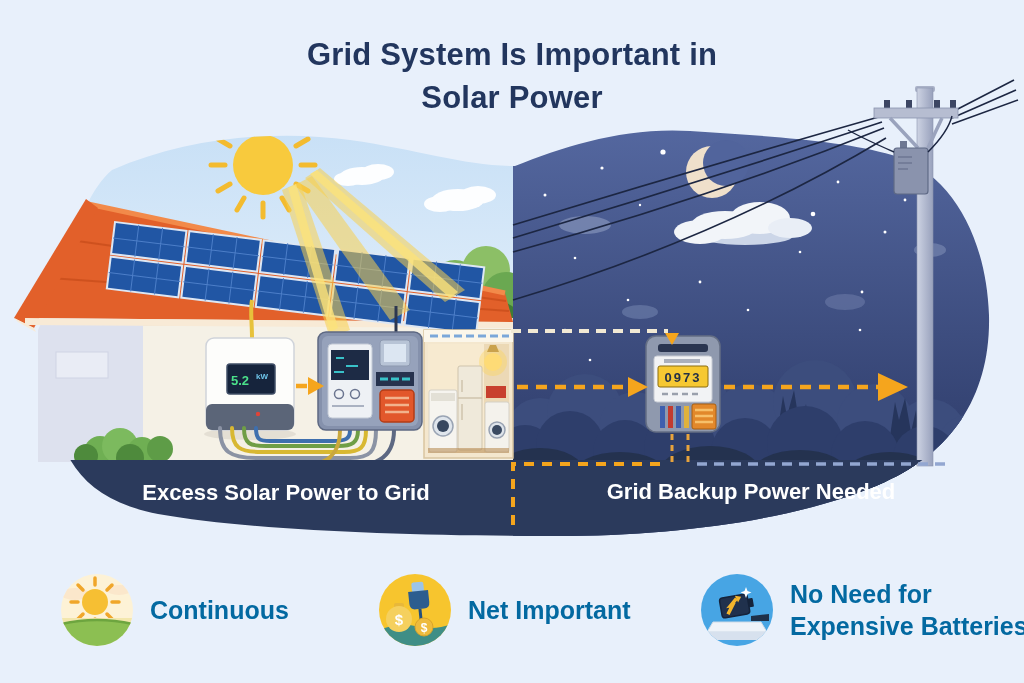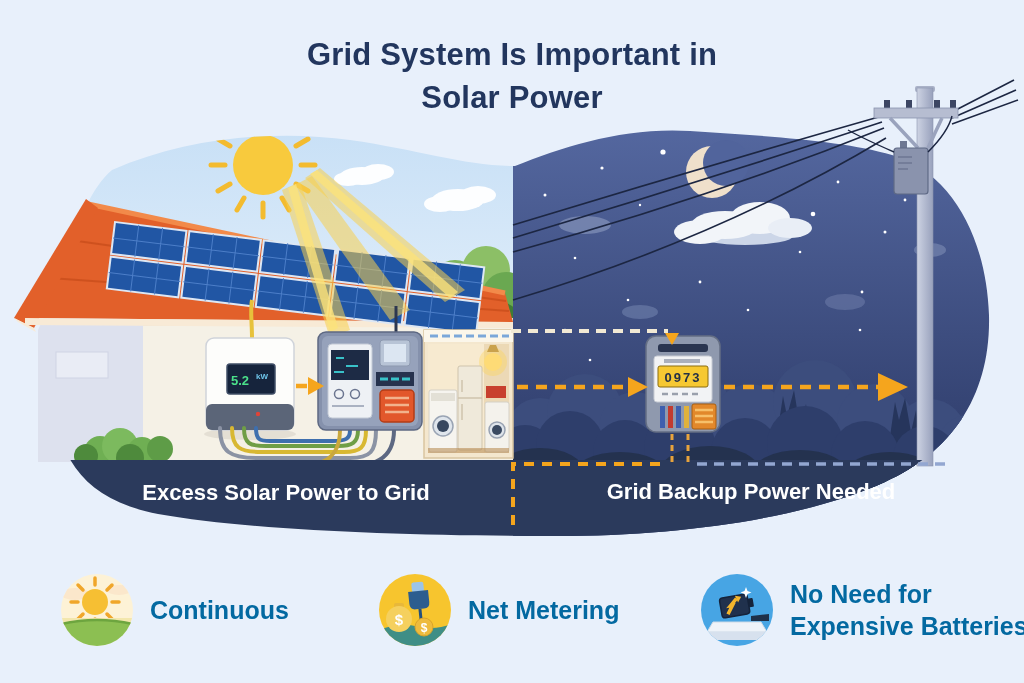--- a/index.html
+++ b/index.html
@@ -402,21 +402,21 @@
             <path d="M40,35 V45" stroke="#24507d" stroke-width="3"></path>
           </g>
           <rect x="15" y="29" width="10" height="6" rx="2" fill="#e8b83a"></rect>
           <circle cx="20" cy="45" r="13" fill="#f5d05e"></circle>
           <text x="20" y="51" text-anchor="middle" font-size="15" font-weight="bold" fill="#ffffff" font-family="Liberation Sans, sans-serif">$</text>
           <circle cx="45" cy="53" r="9" fill="#eebb3d" stroke="#d9a32b" stroke-width="1"></circle>
           <text x="45" y="58" text-anchor="middle" font-size="12" font-weight="bold" fill="#ffffff" font-family="Liberation Sans, sans-serif">$</text>
         </g>
       </svg>
       <div class="feat-text">
-        <span>Net Metering</span>
+        <span>Net Important</span>
       </div>
     </div>
 
     <div class="feat feat-3">
       <svg class="feat-icon" viewBox="0 0 72 72">
         <clipPath id="c3">
             <circle cx="36" cy="36" r="36"></circle>
           </clipPath>
         <g clip-path="url(#c3)">
           <rect width="72" height="72" fill="#47a5e4"></rect>

